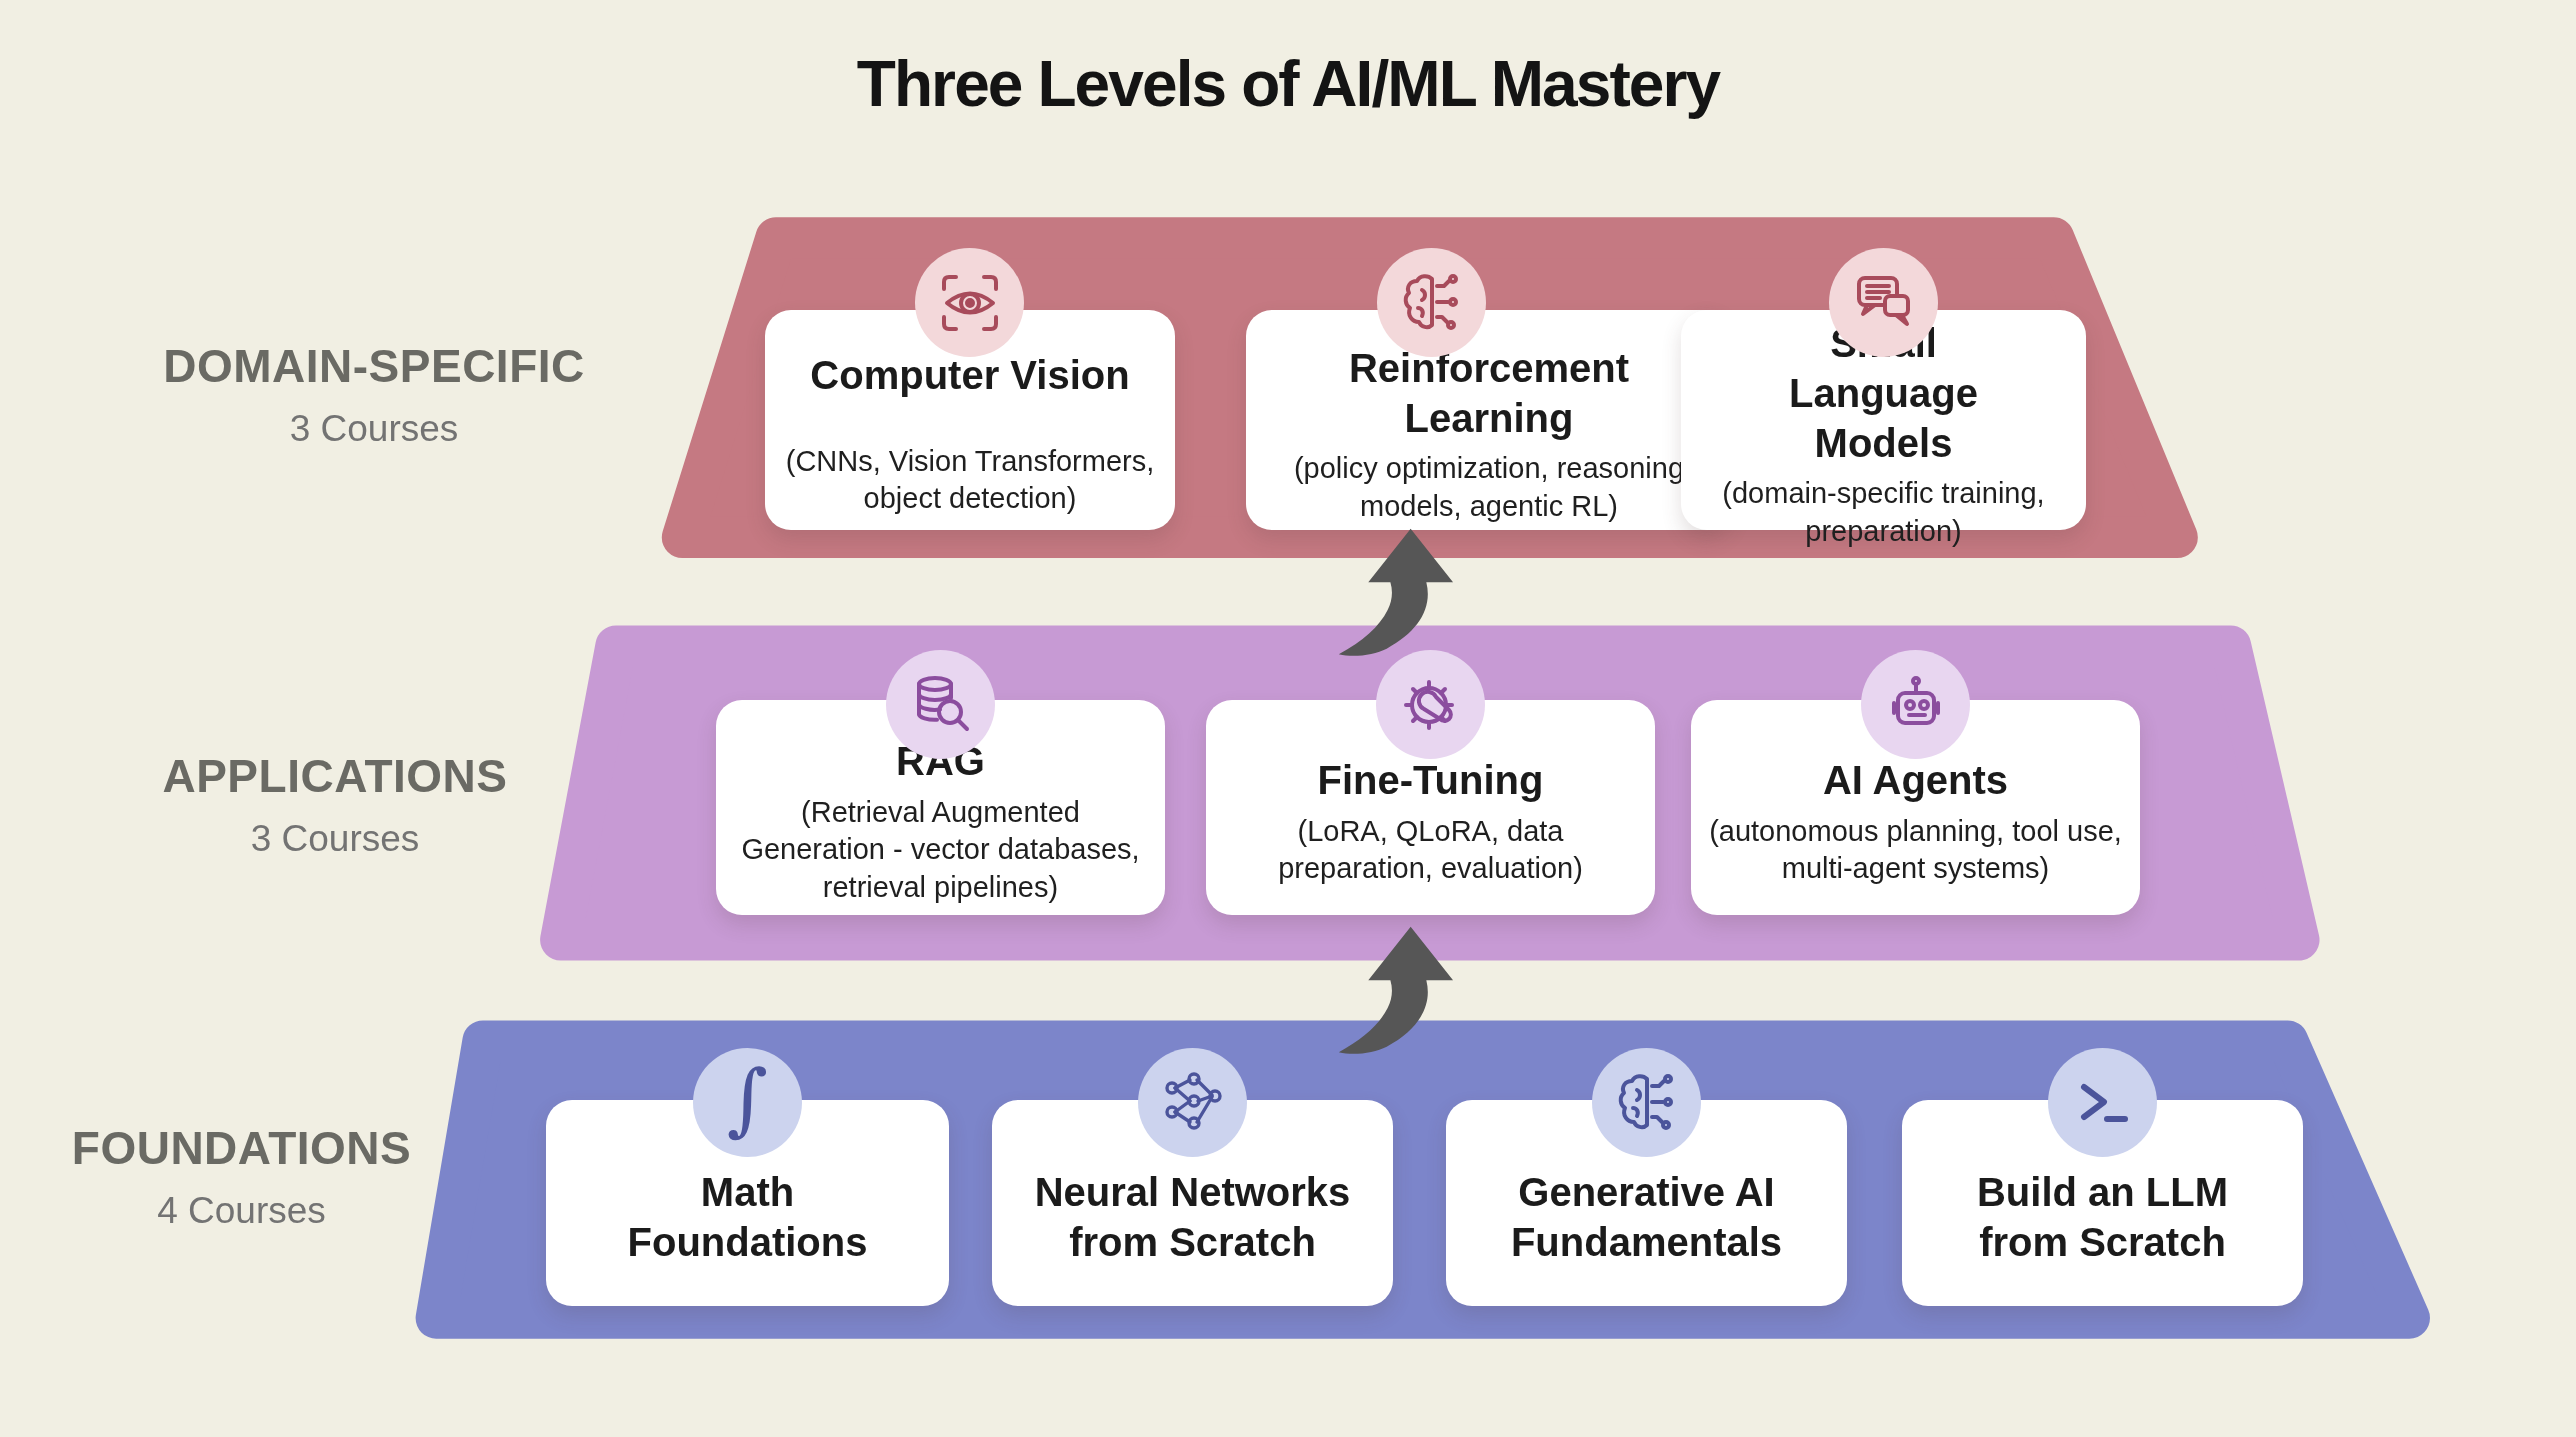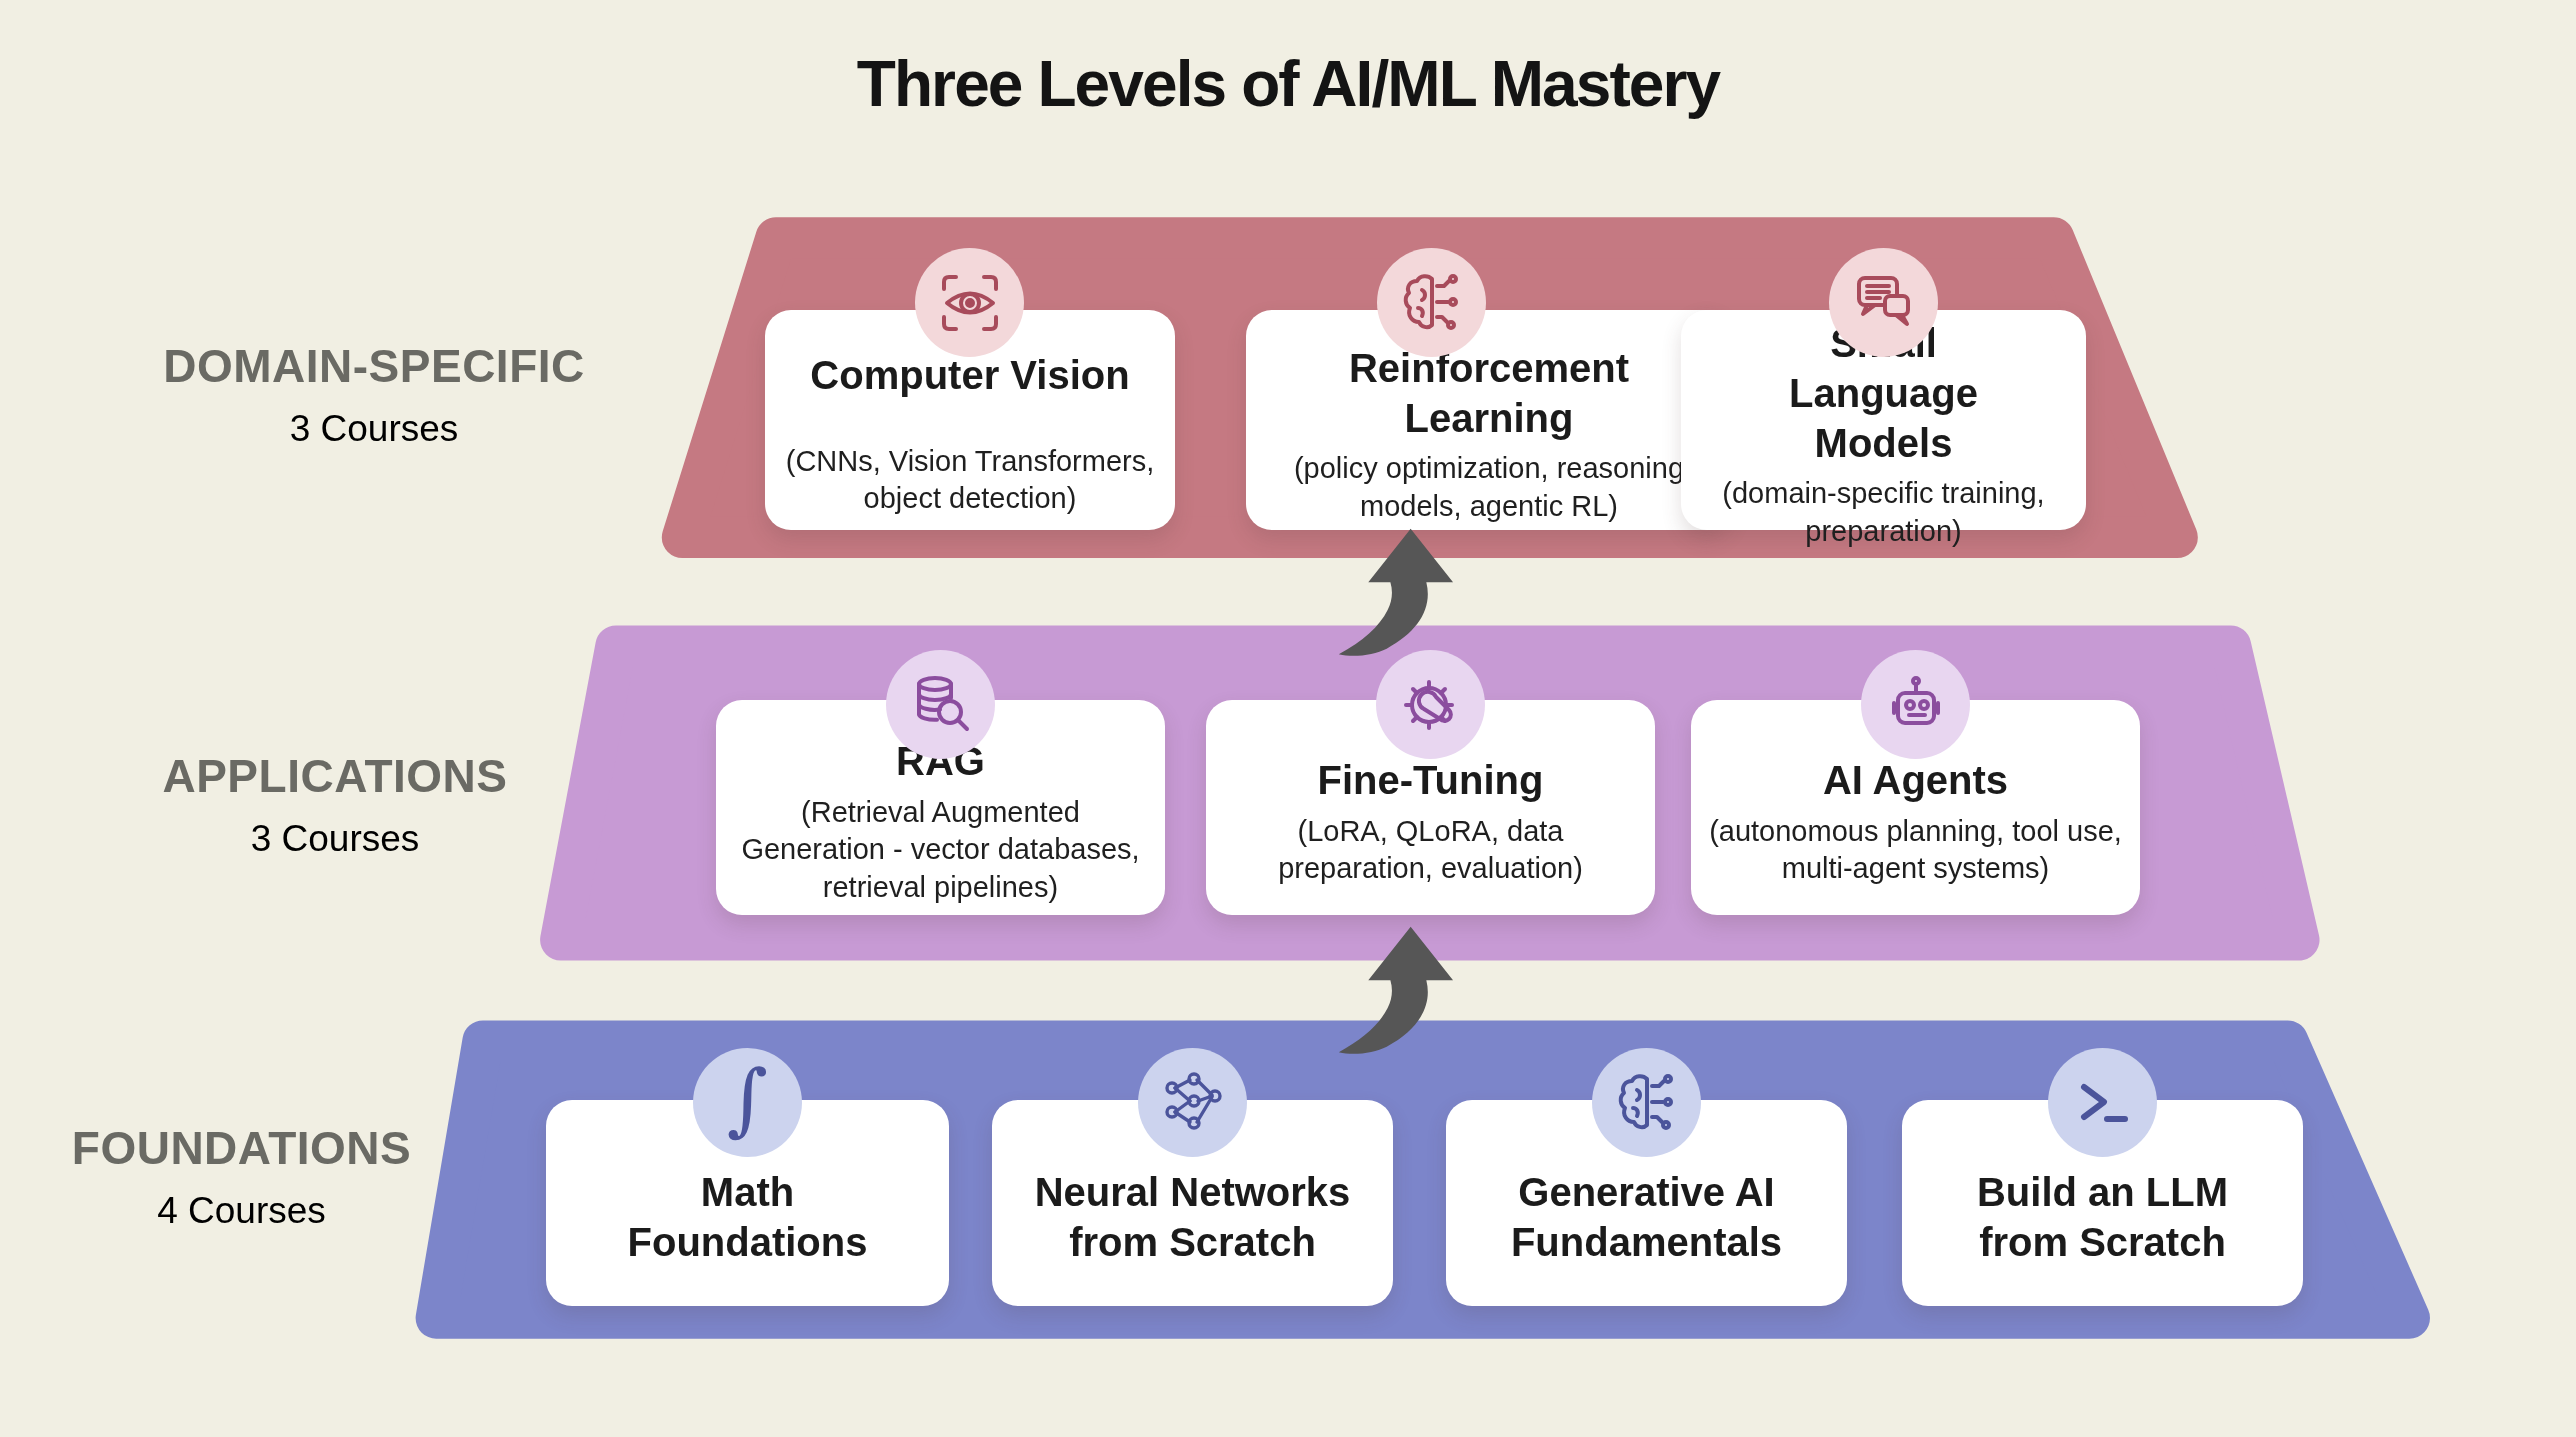--- a/index.html
+++ b/index.html
@@ -8,21 +8,21 @@
     background:var(--bg,#f1efe3);
     font-family:"Liberation Sans","DejaVu Sans",sans-serif;
   }
   .title{
     position:absolute;top:47px;left:0;width:100%;text-align:center;
     font-size:64px;font-weight:bold;letter-spacing:-1.9px;color:#141414;
   }
   .pyramid{position:absolute;top:0;left:0;}
   .level-label{position:absolute;text-align:center;}
   .level-label .lvl-name{font-size:46px;font-weight:bold;color:#6a6a64;letter-spacing:0.5px;}
-  .level-label .lvl-courses{font-size:37px;color:#000000;margin-top:15px;}
+  .level-label .lvl-courses{font-size:37px;color:#737373;margin-top:15px;}
   .card{
     position:absolute;background:#ffffff;border-radius:26px;
     box-shadow:0 9.4px 20.6px rgba(80,55,55,.16);
     display:flex;flex-direction:column;align-items:center;justify-content:center;
     padding:43px 15px 15px;box-sizing:border-box;text-align:center;
   }
   .card-title{font-size:40px;font-weight:bold;color:#1b1b1b;line-height:1.25;}
   .card-sub{font-size:29px;color:#1f1f1f;line-height:1.3;margin-top:7.5px;}
   .w340{max-width:318px;} .w310{max-width:290px;} .w300{max-width:281px;} .w290{max-width:271px;}
   .icon-circle{

